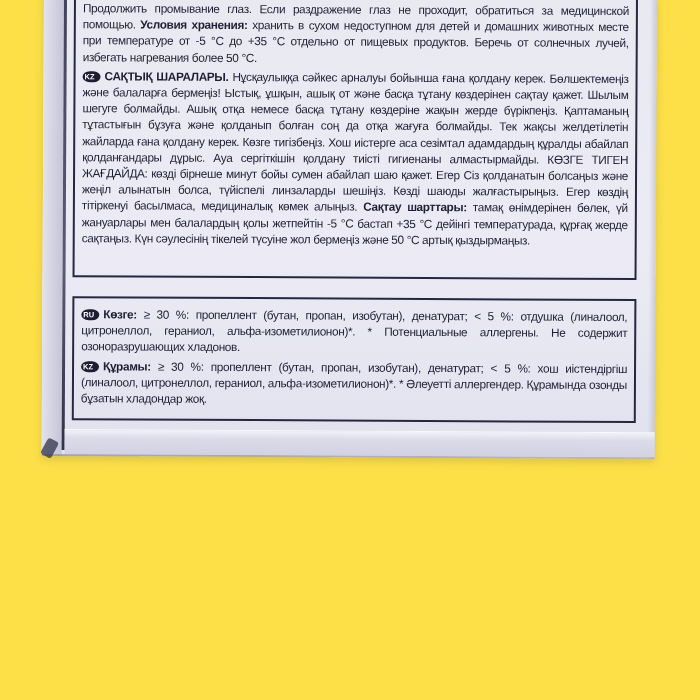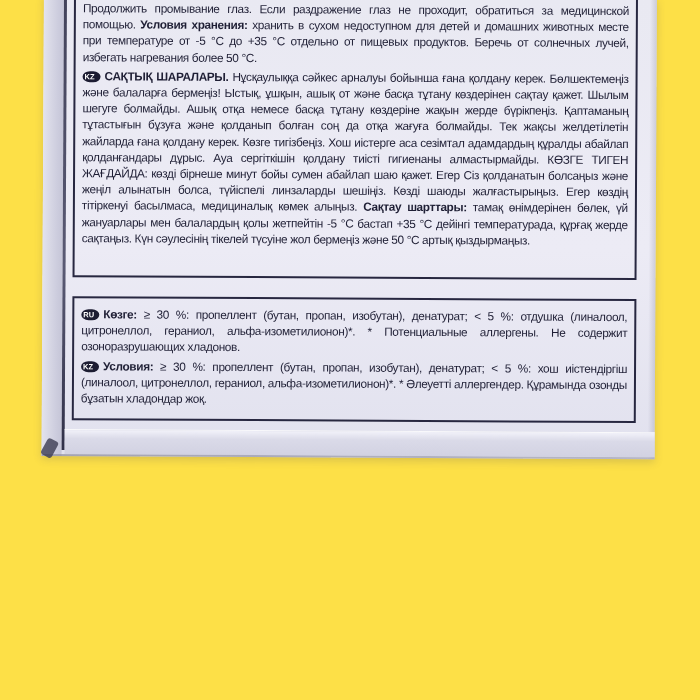--- a/index.html
+++ b/index.html
@@ -49,17 +49,17 @@
     <div class="bottom-edge"></div>
     <div class="corner-shadow"></div>
 
     <div class="panel panel-warnings">
       <p><span>Продолжить промывание глаз. Если раздражение глаз не проходит, обратиться за медицинской помощью. </span><b>Условия хранения:</b><span> хранить в сухом недоступном для детей и домашних животных месте при температуре от -5 °С до +35 °С отдельно от пищевых продуктов. Беречь от солнечных лучей, избегать нагревания более 50 °С.</span></p>
       <p class="gap"><span class="lang-badge">KZ</span><b>САҚТЫҚ ШАРАЛАРЫ.</b><span> Нұсқаулыққа сәйкес арналуы бойынша ғана қолдану керек. Бөлшектемеңіз және балаларға бермеңіз! Ыстық, ұшқын, ашық от және басқа тұтану көздерінен сақтау қажет. Шылым шегуге болмайды. Ашық отқа немесе басқа тұтану көздеріне жақын жерде бүрікпеңіз. Қаптаманың тұтастығын бұзуға және қолданып болған соң да отқа жағуға болмайды. Тек жақсы желдетілетін жайларда ғана қолдану керек. Көзге тигізбеңіз. Хош иістерге аса сезімтал адамдардың құралды абайлап қолданғандары дұрыс. Ауа сергіткішін қолдану тиісті гигиенаны алмастырмайды. КӨЗГЕ ТИГЕН ЖАҒДАЙДА: көзді бірнеше минут бойы сумен абайлап шаю қажет. Егер Сіз қолданатын болсаңыз және жеңіл алынатын болса, түйіспелі линзаларды шешіңіз. Көзді шаюды жалғастырыңыз. Егер көздің тітіркенуі басылмаса, медициналық көмек алыңыз. </span><b>Сақтау шарттары:</b><span> тамақ өнімдерінен бөлек, үй жануарлары мен балалардың қолы жетпейтін -5 °С бастап +35 °С дейінгі температурада, құрғақ жерде сақтаңыз. Күн сәулесінің тікелей түсуіне жол бермеңіз және 50 °С артық қыздырмаңыз.</span></p>
     </div>
 
     <div class="panel panel-composition">
       <p><span class="lang-badge">RU</span><b>Көзге:</b><span> ≥ 30 %: пропеллент (бутан, пропан, изобутан), денатурат; &lt; 5 %: отдушка (линалоол, цитронеллол, гераниол, альфа-изометилионон)*. * Потенциальные аллергены. Не содержит озоноразрушающих хладонов.</span></p>
-      <p class="gap"><span class="lang-badge">KZ</span><b>Условия:</b><span> ≥ 30 %: пропеллент (бутан, пропан, изобутан), денатурат; &lt; 5 %: хош иістендіргіш (линалоол, цитронеллол, гераниол, альфа-изометилионон)*. * Әлеуетті аллергендер. Құрамында озонды бұзатын хладондар жоқ.</span></p>
+      <p class="gap"><span class="lang-badge">KZ</span><b>Құрамы:</b><span> ≥ 30 %: пропеллент (бутан, пропан, изобутан), денатурат; &lt; 5 %: хош иістендіргіш (линалоол, цитронеллол, гераниол, альфа-изометилионон)*. * Әлеуетті аллергендер. Құрамында озонды бұзатын хладондар жоқ.</span></p>
     </div>
 
   </div>
 </div>
 
 </body></html>

